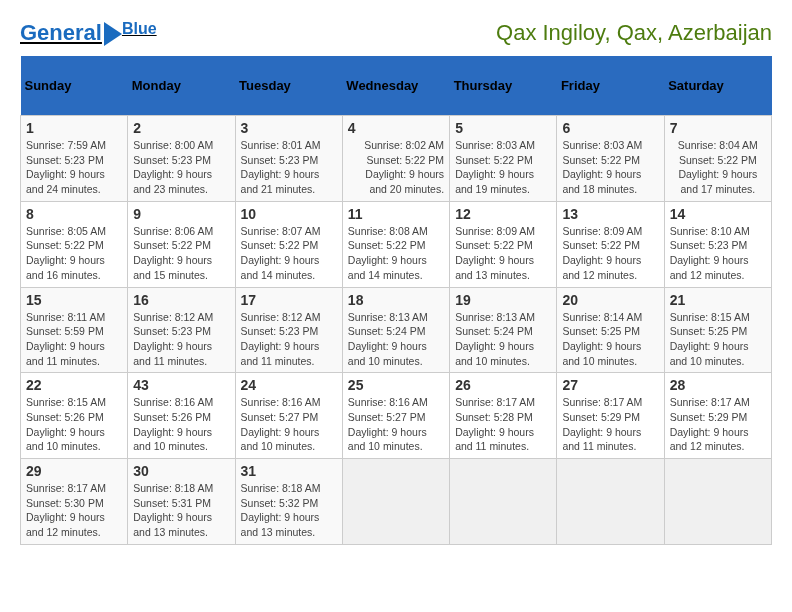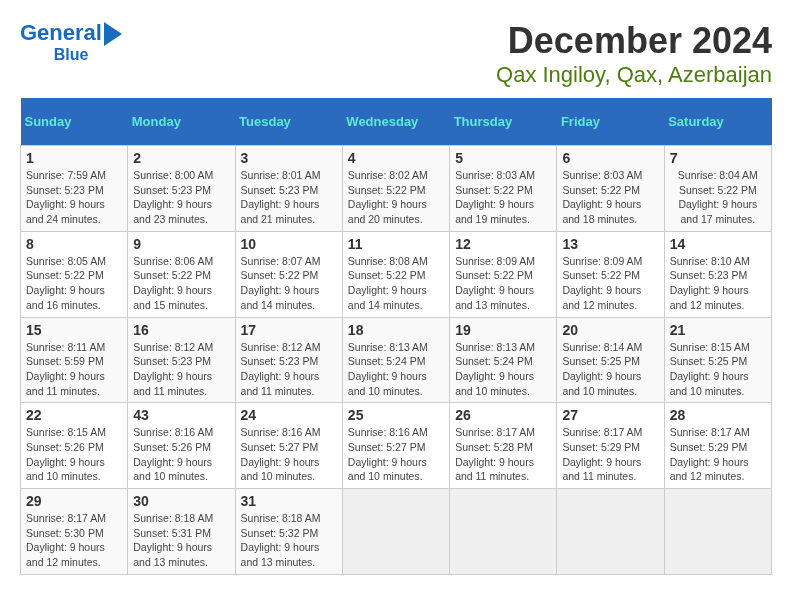--- a/index.html
+++ b/index.html
@@ -51,22 +51,22 @@
       font-weight: normal;
       color: #4d7c0f;
     }
     table {
       width: 100%;
       border-collapse: collapse;
       font-size: 11px;
     }
     thead tr th {
       background-color: #2a6bbf;
-      color: #5eead4;
-      padding: 16px 4px;
+      color: #000000;
+      padding: 22px 4px;
       text-align: left;
       font-size: 13px;
       font-weight: bold;
     }
     tbody tr td {
       border: 1px solid #ccc;
       vertical-align: top;
       padding: 4px 5px;
       width: calc(100% / 7);
       min-height: 80px;
@@ -92,32 +92,31 @@
     }
     .empty-cell {
       background: #f0f0f0 !important;
     }
   </style>
 </head>
 <body>
 
 <div class="header">
   <div class="logo">
-    <div style="display:flex;flex-direction:column;align-items:center;">
+    <div style="display:flex;align-items:flex-start;text-decoration:underline;">
       <div style="display:flex;align-items:center;">
         <span class="logo-text">
           <span>General</span>
         </span>
         <div class="logo-arrow"></div>
       </div>
       <span class="logo-text" style="color:#1a6bbf;font-size:16px;">Blue</span>
     </div>
   </div>
   <div class="title-block">
-    <h1>December 2024</h1>
     <h2>Qax Ingiloy, Qax, Azerbaijan</h2>
   </div>
 </div>
 
 <table>
   <thead>
     <tr>
     <th>Sunday</th>
         <th>Monday</th>
         <th>Tuesday</th>
@@ -145,21 +144,21 @@
         </td>
         <td>
           <span class="day-number">3</span>
           <div class="day-info" style="white-space: pre-line;">Sunrise: 8:01 AM
 Sunset: 5:23 PM
 Daylight: 9 hours
 and 21 minutes.</div>
         </td>
         <td>
           <span class="day-number">4</span>
-          <div class="day-info" style="white-space: pre-line;">Sunrise: 8:02 AM
+          <div class="day-info" style="white-space: pre-line; text-align: right;">Sunrise: 8:02 AM
 Sunset: 5:22 PM
 Daylight: 9 hours
 and 20 minutes.</div>
         </td>
         <td>
           <span class="day-number">5</span>
           <div class="day-info" style="white-space: pre-line;">Sunrise: 8:03 AM
 Sunset: 5:22 PM
 Daylight: 9 hours
 and 19 minutes.</div>

